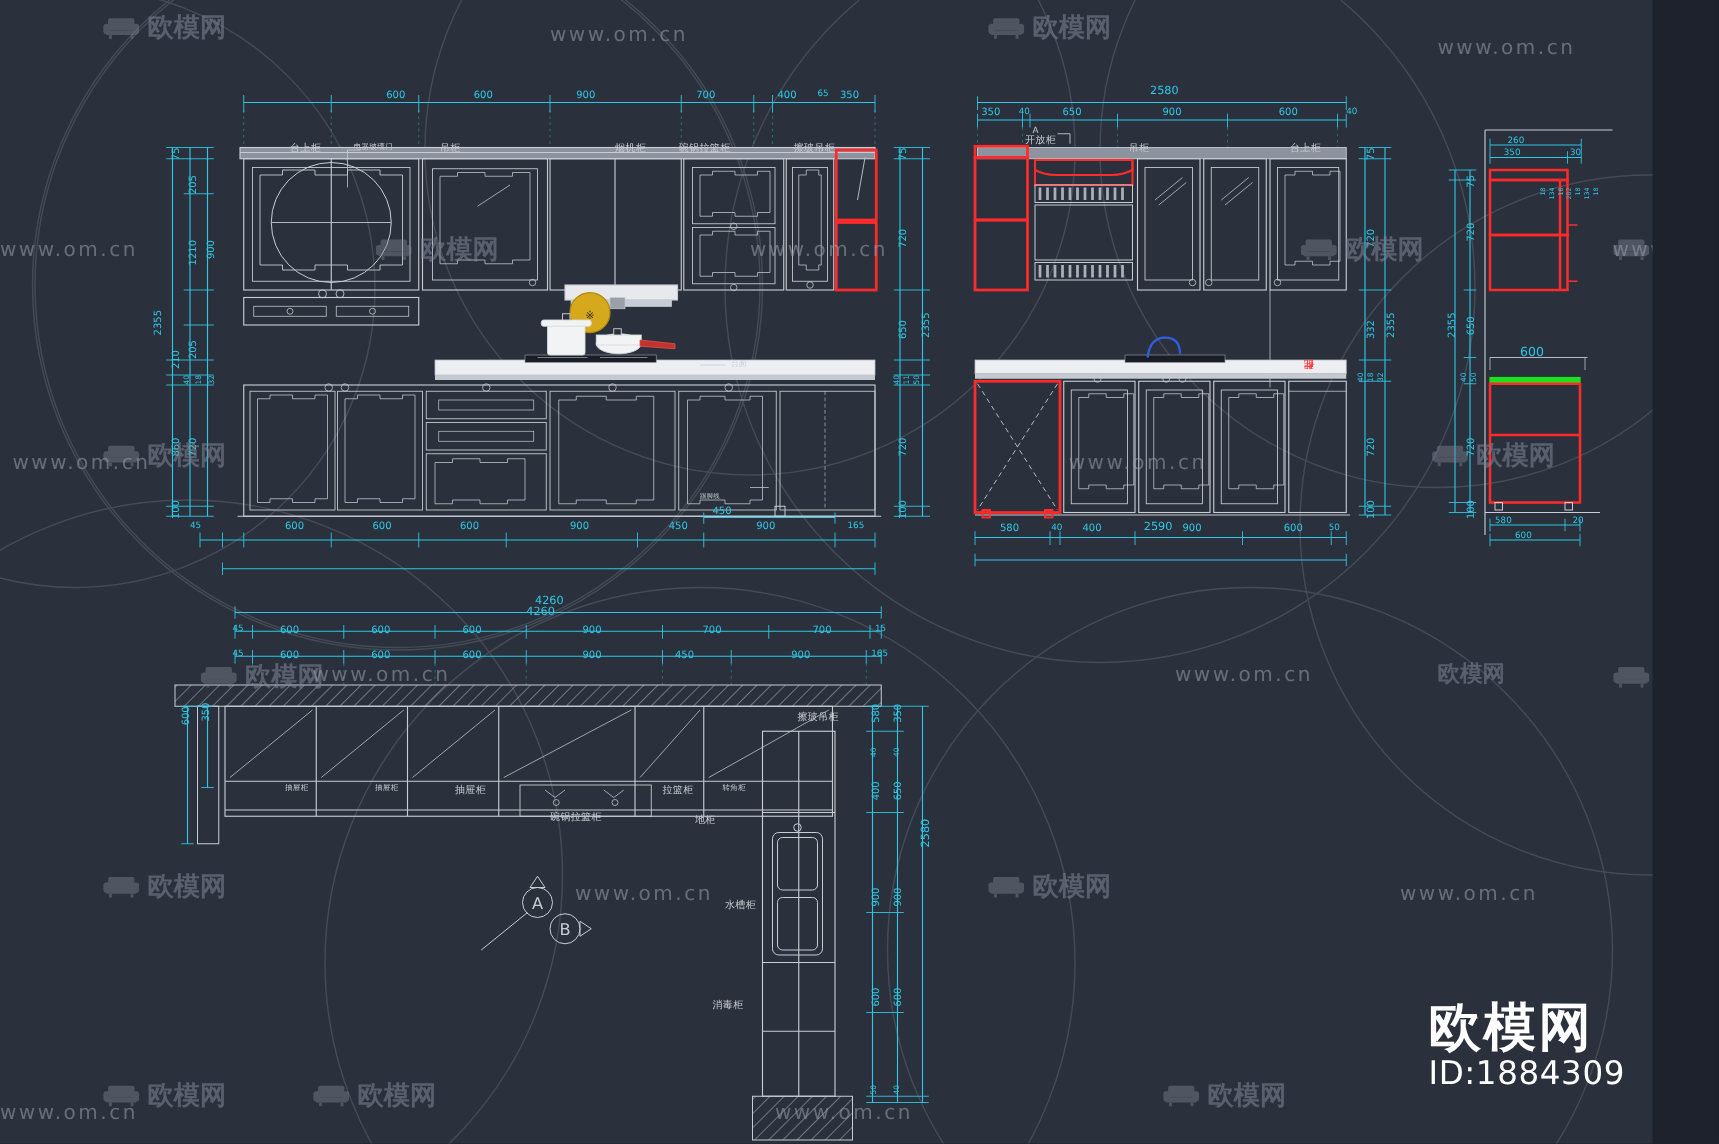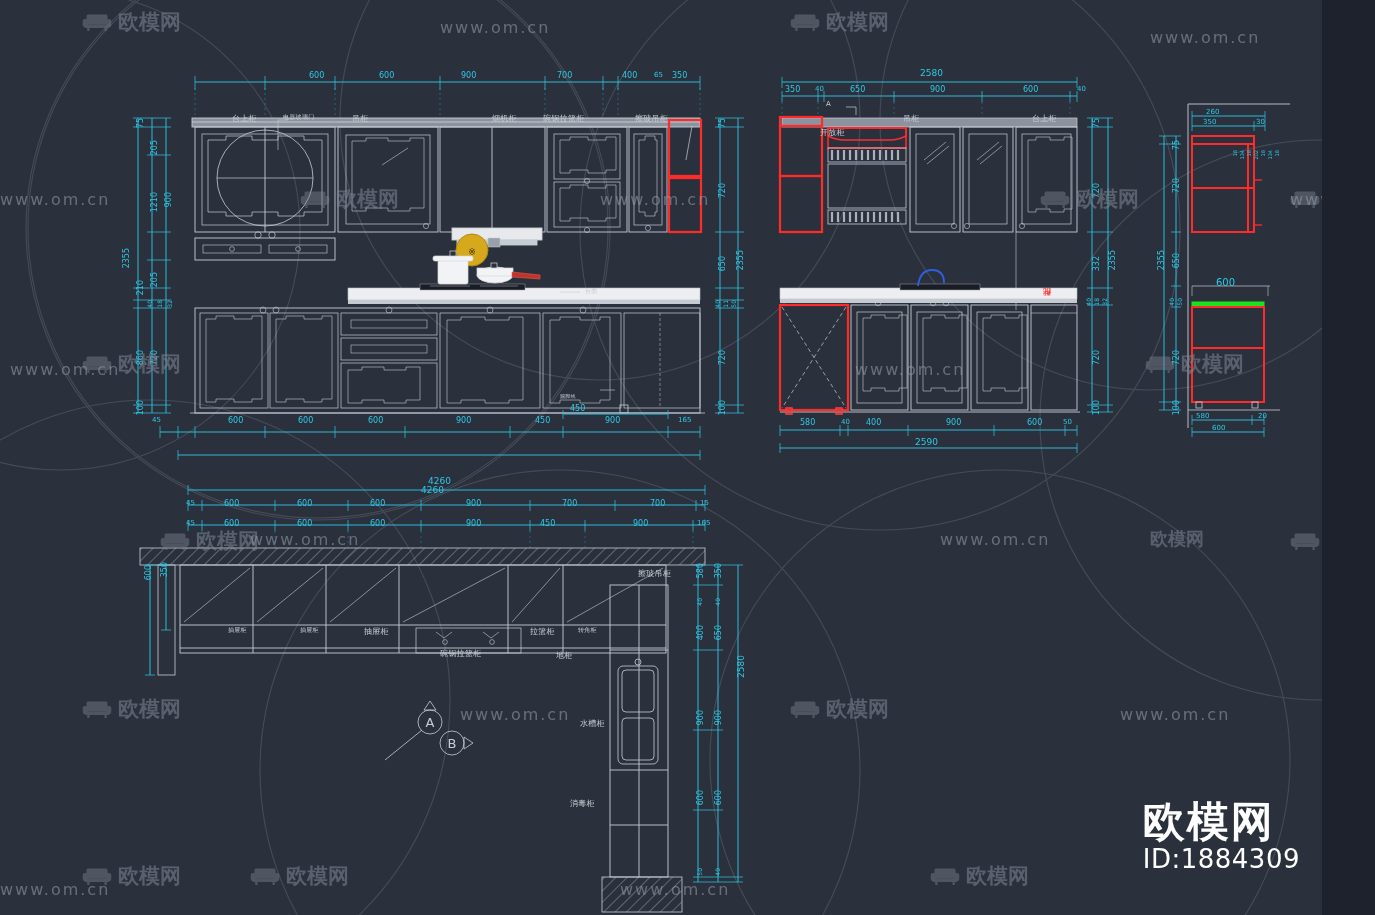--- a/index.html
+++ b/index.html
@@ -700,40 +700,40 @@
           <line x1="327" y1="352" x2="353" y2="352"></line>
         </g>
       </g>
 
       <g stroke="#c8ccd4" stroke-width=".7" fill="none">
         <path d="M86,47 h10 v8"></path>
       </g>
     </svg>
 
     <span class="cad-label" style="left:826px;top:100px;font-size:7px">A</span>
-    <span class="cad-label" style="left:820px;top:127px">开放柜</span>
+    <span class="cad-label" style="left:820px;top:106px">开放柜</span>
     <span class="cad-label" style="left:903px;top:113px">吊柜</span>
     <span class="cad-label" style="left:1032px;top:113px">台上柜</span>
     <span class="red-txt" style="left:1043px;top:302px;writing-mode:vertical-rl;transform:rotate(180deg)">配件</span>
 
     <span class="dim-txt" style="left:920px;top:68px;font-size:9px">2580</span>
     <span class="dim-txt" style="left:785px;top:85px">350</span>
     <span class="dim-txt" style="left:815px;top:85px;font-size:7px">40</span>
     <span class="dim-txt" style="left:850px;top:85px">650</span>
     <span class="dim-txt" style="left:930px;top:85px">900</span>
     <span class="dim-txt" style="left:1023px;top:85px">600</span>
     <span class="dim-txt" style="left:1077px;top:85px;font-size:7px">40</span>
 
     <span class="dim-txt" style="left:800px;top:418px">580</span>
     <span class="dim-txt" style="left:841px;top:418px;font-size:7px">40</span>
     <span class="dim-txt" style="left:866px;top:418px">400</span>
     <span class="dim-txt" style="left:946px;top:418px">900</span>
     <span class="dim-txt" style="left:1027px;top:418px">600</span>
     <span class="dim-txt" style="left:1063px;top:418px;font-size:7px">50</span>
-    <span class="dim-txt" style="left:915px;top:437px;font-size:9px">2590</span>
+    <span class="dim-txt" style="left:915px;top:417px;font-size:9px">2590</span>
 
     <span class="dim-txt v" style="left:1092px;top:118px">75</span>
     <span class="dim-txt v" style="left:1092px;top:183px">720</span>
     <span class="dim-txt v" style="left:1092px;top:256px">332</span>
     <span class="dim-txt v" style="left:1085px;top:298px;font-size:6px">40</span>
     <span class="dim-txt v" style="left:1093px;top:298px;font-size:6px">18</span>
     <span class="dim-txt v" style="left:1101px;top:298px;font-size:6px">32</span>
     <span class="dim-txt v" style="left:1092px;top:350px">720</span>
     <span class="dim-txt v" style="left:1092px;top:400px">100</span>
     <span class="dim-txt v" style="left:1108px;top:250px">2355</span>

